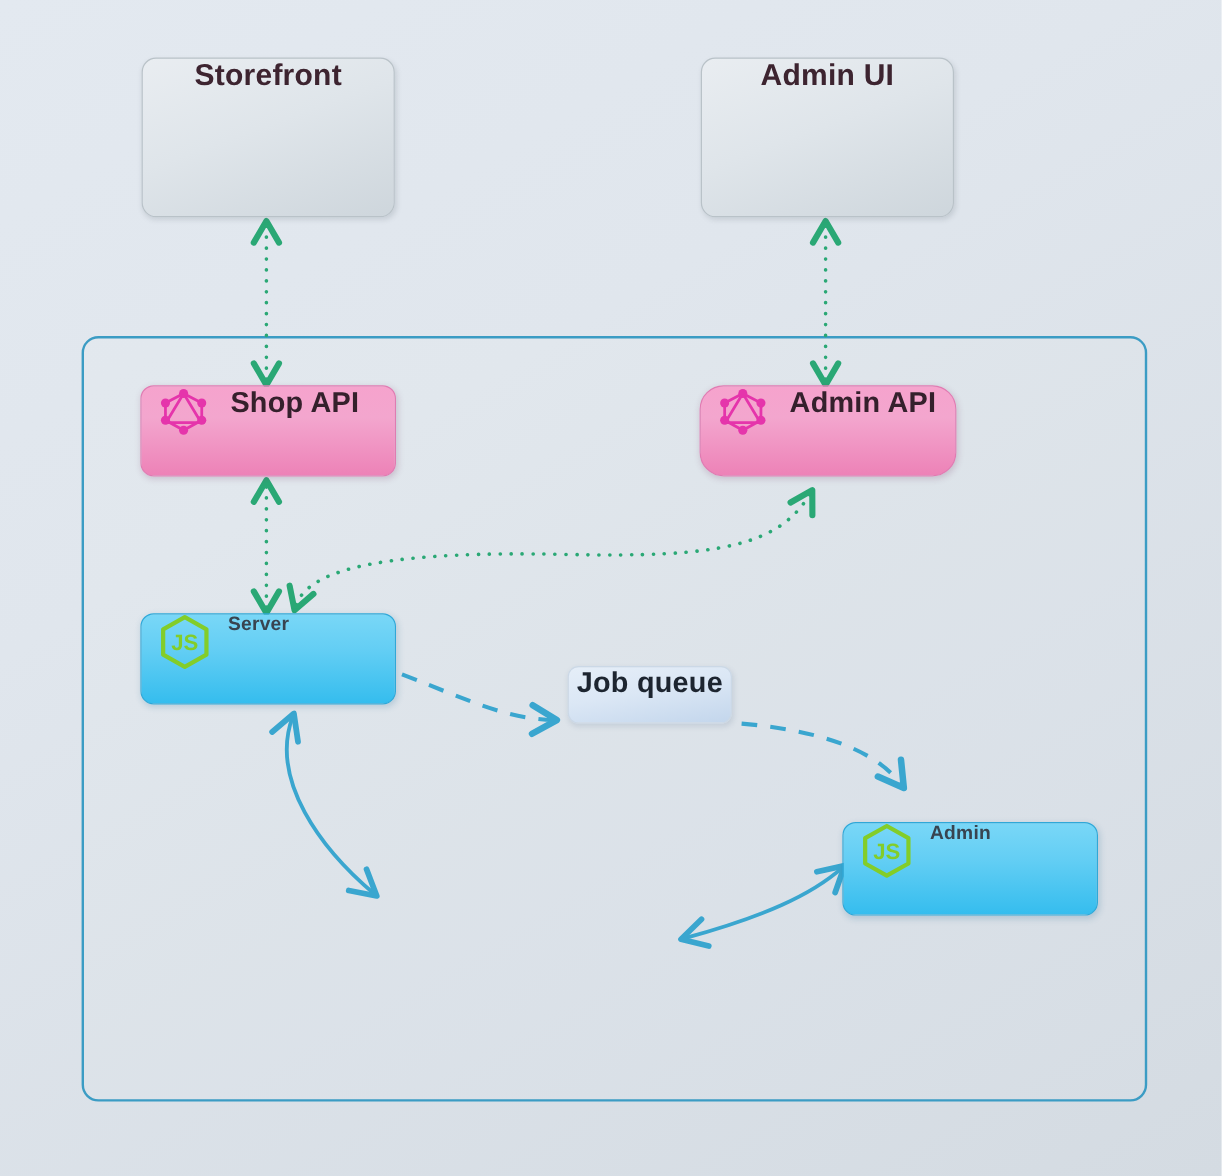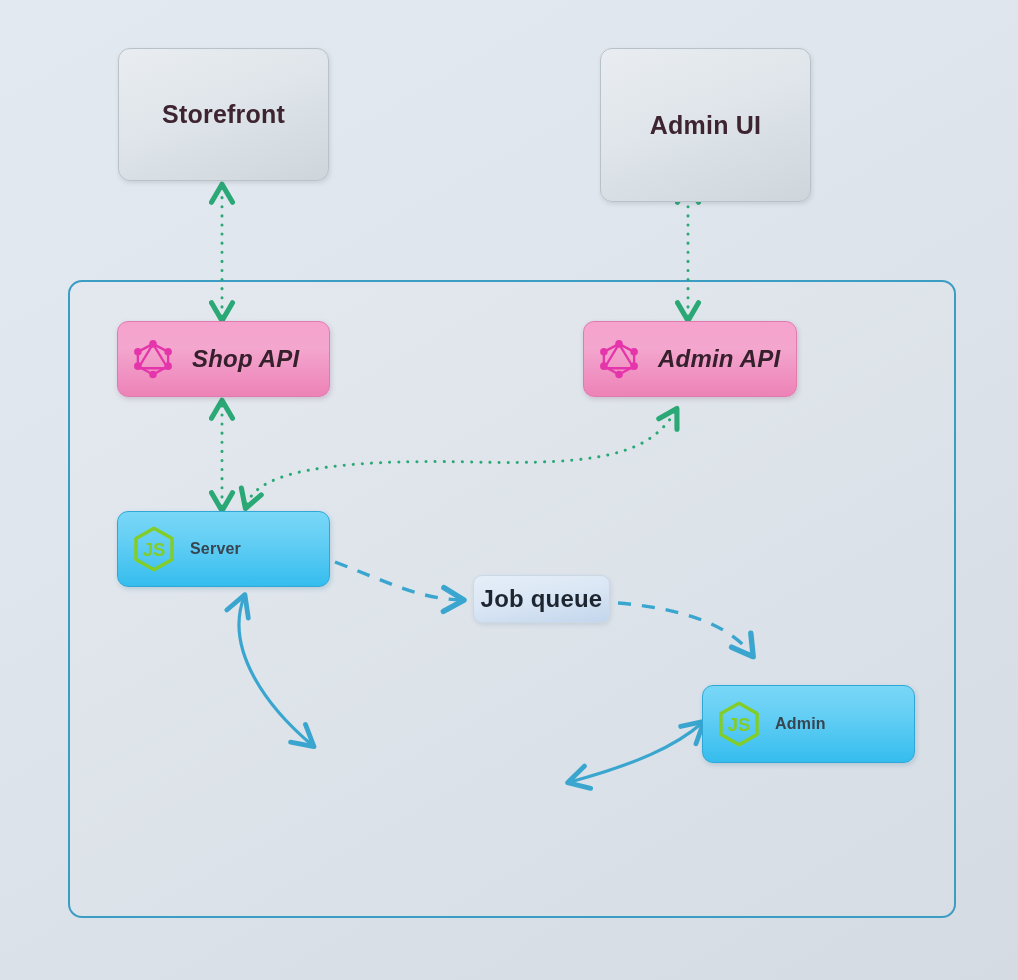--- a/index.html
+++ b/index.html
@@ -22,21 +22,20 @@
     position: absolute;
     left: 0; top: 0;
     width: 1018px;
     height: 980px;
     pointer-events: none;
   }
   .node {
     position: absolute;
     box-sizing: border-box;
     display: flex;
-    align-items: center;
     justify-content: center;
     border-radius: 10px;
   }
   .node-label {
     font-weight: bold;
     letter-spacing: 0.2px;
     white-space: nowrap;
   }
   .node-icon {
     display: block;
@@ -70,21 +69,20 @@
 
   
   .api-node {
     background: linear-gradient(180deg, #f6a3cd 0%, #f3a6ce 35%, #ed82b7 100%);
     border: 1.5px solid #e07bb2;
     border-radius: 11px;
     box-shadow: 1px 2px 5px rgba(120,60,100,0.22);
     padding-left: 14px;
     justify-content: flex-start;
     gap: 18px;
-    font-style: italic;
   }
   .api-node .node-label {
     font-size: 24px;
     color: #35202c;
   }
 
   
   .js-node {
     background: linear-gradient(180deg, #79d7f7 0%, #63cef4 40%, #35bdee 100%);
     border: 1.5px solid #2fa8d8;
@@ -112,25 +110,25 @@
   }
   .db-node {
     padding-left: 22px;
     justify-content: flex-start;
     gap: 18px;
     border-radius: 12px;
   }
 
   
   #node-storefront { left: 118px; top: 48px;  width: 211px; height: 133px; }
-  #node-adminui    { left: 600px; top: 48px;  width: 211px; height: 154px; }
+  #node-adminui    { left: 584px; top: 48px;  width: 211px; height: 133px; }
   #node-shopapi    { left: 117px; top: 321px; width: 213px; height: 76px;  }
-  #node-adminapi   { left: 583px; top: 321px; width: 214px; height: 76px;  }
+  #node-adminapi   { left: 583px; top: 321px; width: 214px; height: 76px; border-radius: 20px;  }
   #node-server     { left: 117px; top: 511px; width: 213px; height: 76px;  }
-  #node-jobqueue   { left: 473px; top: 575px; width: 137px; height: 48px;  }
+  #node-jobqueue   { left: 473px; top: 555px; width: 137px; height: 48px;  }
   #node-worker     { left: 702px; top: 685px; width: 213px; height: 78px;  }
   #node-database   { left: 332px; top: 735px; width: 220px; height: 120px; }
 </style>
 </head>
 <body>
 
 <div id="stage">
 
   <div id="server-container"></div>
 

